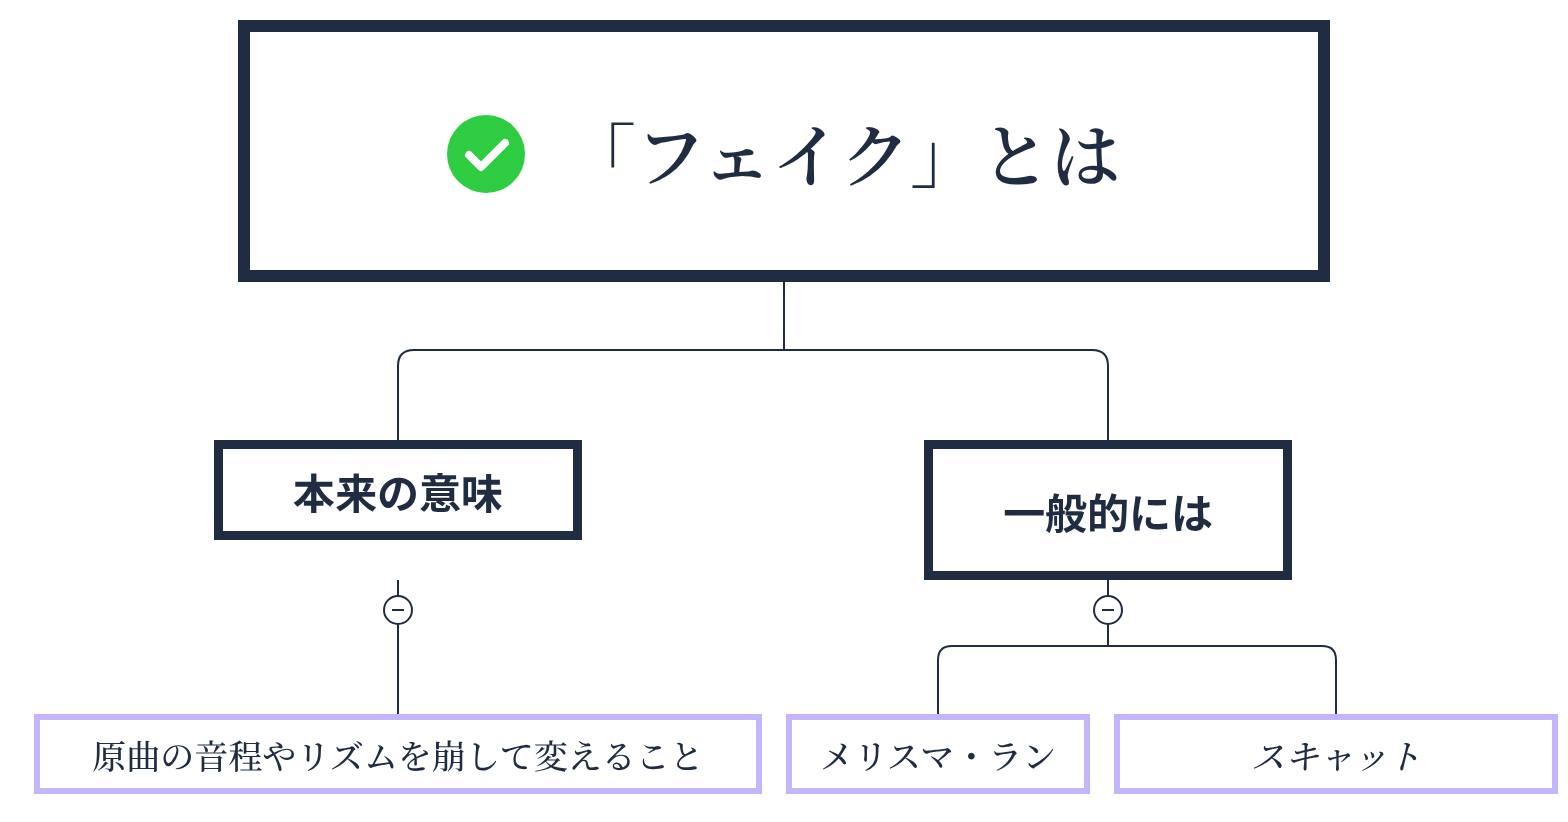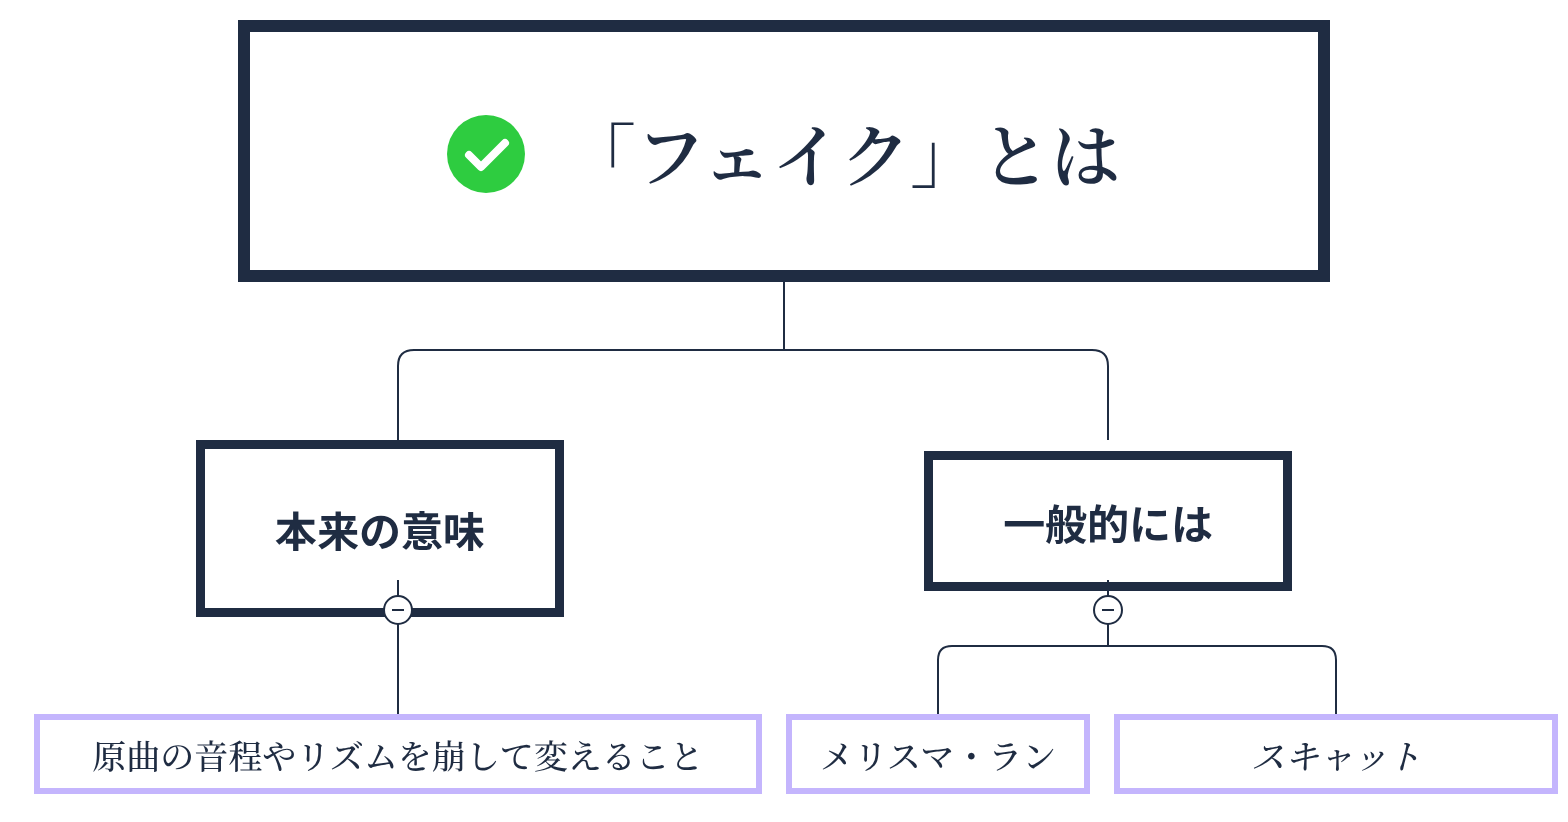--- a/index.html
+++ b/index.html
@@ -78,25 +78,25 @@
 </div>
 
 <svg class="connector" style="left:0; top:0;" width="1568" height="822">
 
   <path d="M784 282 L784 350" stroke="#1f2c42" stroke-width="2" fill="none"></path>
 
   <path d="M784 350 L414 350 Q398 350 398 366 L398 440" stroke="#1f2c42" stroke-width="2" fill="none"></path>
   <path d="M784 350 L1092 350 Q1108 350 1108 366 L1108 440" stroke="#1f2c42" stroke-width="2" fill="none"></path>
 </svg>
 
-<div class="node mid-node" style="left:196px; top:440px; width:368px; height:177px;">
+<div class="node mid-node" style="left:214px; top:440px; width:368px; height:100px;">
   <span>本来の意味</span>
 </div>
 
-<div class="node mid-node" style="left:924px; top:440px; width:368px; height:140px;margin-top:11px;">
+<div class="node mid-node" style="left:924px; top:440px; width:368px; height:140px;">
   <span>一般的には</span>
 </div>
 
 <svg class="connector" style="left:0; top:0;" width="1568" height="822">
   <path d="M398 580 L398 714" stroke="#1f2c42" stroke-width="2" fill="none"></path>
 </svg>
 <div class="collapse-badge" style="left:398px; top:610px;"></div>
 
 <svg class="connector" style="left:0; top:0;" width="1568" height="822">
   <path d="M1108 580 L1108 646" stroke="#1f2c42" stroke-width="2" fill="none"></path>

